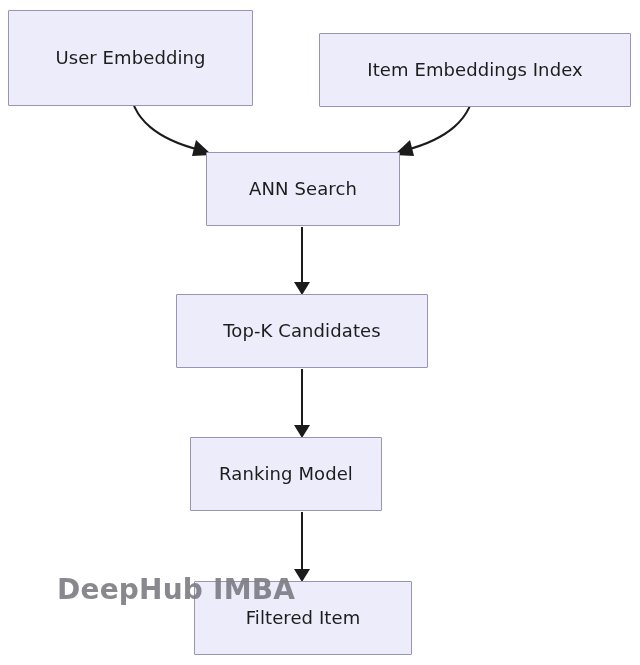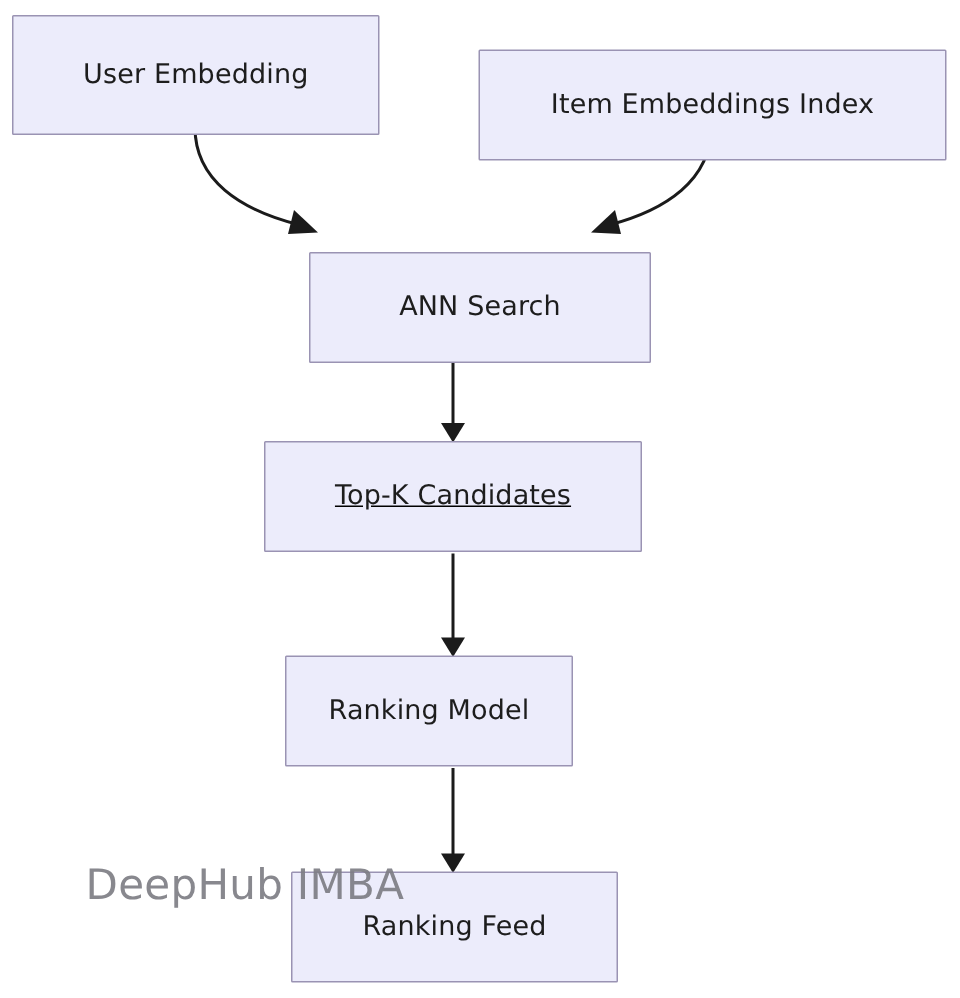--- a/index.html
+++ b/index.html
@@ -25,24 +25,24 @@
     align-items: center;
     justify-content: center;
   }
   .node-label {
     font-size: 18px;
     color: #1d1d1d;
     line-height: 1;
     letter-spacing: 0.1px;
     white-space: nowrap;
   }
-  #node-user-embedding   { left: 8px;   top: 10px;  width: 245px; height: 80px; }
+  #node-user-embedding   { left: 8px;   top: 10px;  width: 245px; height: 96px; }
   #node-item-index       { left: 319px; top: 10px;  width: 312px; height: 74px; margin-top: 23px; }
-  #node-ann-search       { left: 206px; top: 152px; width: 228px; height: 74px; margin-top: 16px; }
-  #node-topk-candidates  { left: 176px; top: 294px; width: 252px; height: 74px; text-decoration: underline; }
+  #node-ann-search       { left: 206px; top: 152px; width: 194px; height: 74px; }
+  #node-topk-candidates  { left: 176px; top: 294px; width: 252px; height: 74px; }
   #node-ranking-model    { left: 190px; top: 437px; width: 192px; height: 74px; }
   #node-filtered-feed    { left: 194px; top: 581px; width: 218px; height: 74px; }
 
   #edge-layer {
     position: absolute;
     left: 0;
     top: 0;
     width: 640px;
     height: 665px;
     pointer-events: none;
@@ -54,21 +54,21 @@
   }
   .edge-head {
     fill: #1b1b1b;
     stroke: none;
   }
   #watermark {
     position: absolute;
     left: 57px;
     top: 573px;
     font-size: 28px;
-    font-weight: normal;
+    font-weight: bold;
     color: #7e7e85;
     opacity: 0.92;
     letter-spacing: 0.2px;
     white-space: nowrap;
     font-family: "DejaVu Sans", "Liberation Sans", sans-serif;
   }
 </style>
 </head>
 <body>
 
@@ -116,18 +116,18 @@
 
   <div class="node" id="node-topk-candidates">
     <span class="node-label">Top-K Candidates</span>
   </div>
 
   <div class="node" id="node-ranking-model">
     <span class="node-label">Ranking Model</span>
   </div>
 
   <div class="node" id="node-filtered-feed">
-    <span class="node-label">Ranking Feed</span>
+    <span class="node-label">Filtered Item</span>
   </div>
 
   <div id="watermark">DeepHub IMBA</div>
 
 </div>
 
 </body></html>

